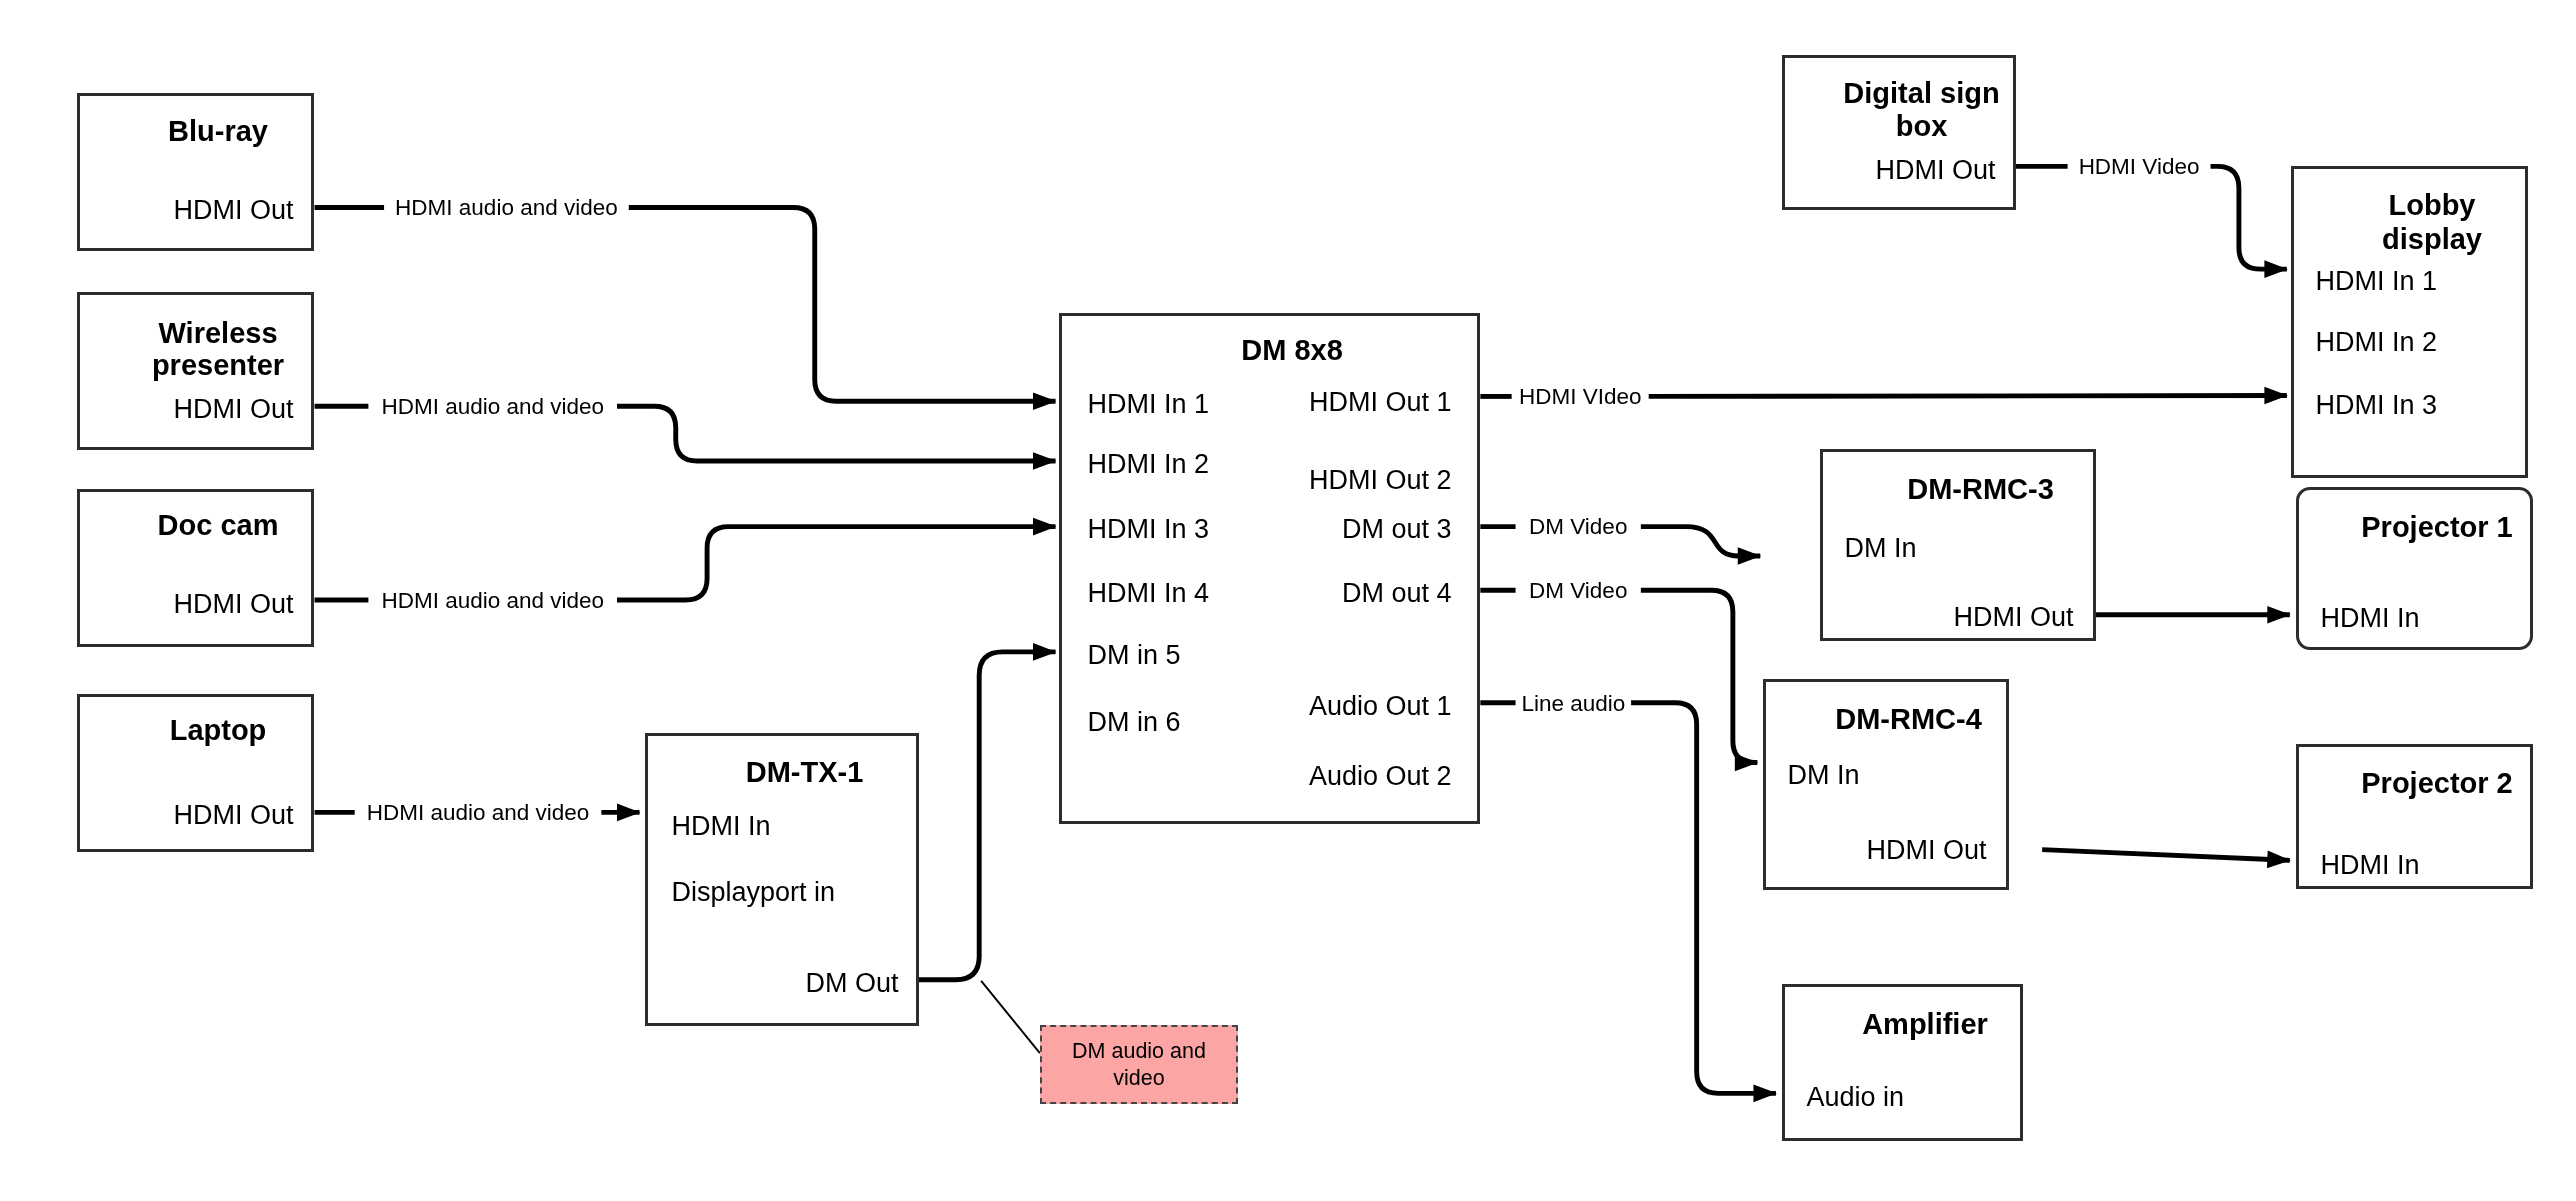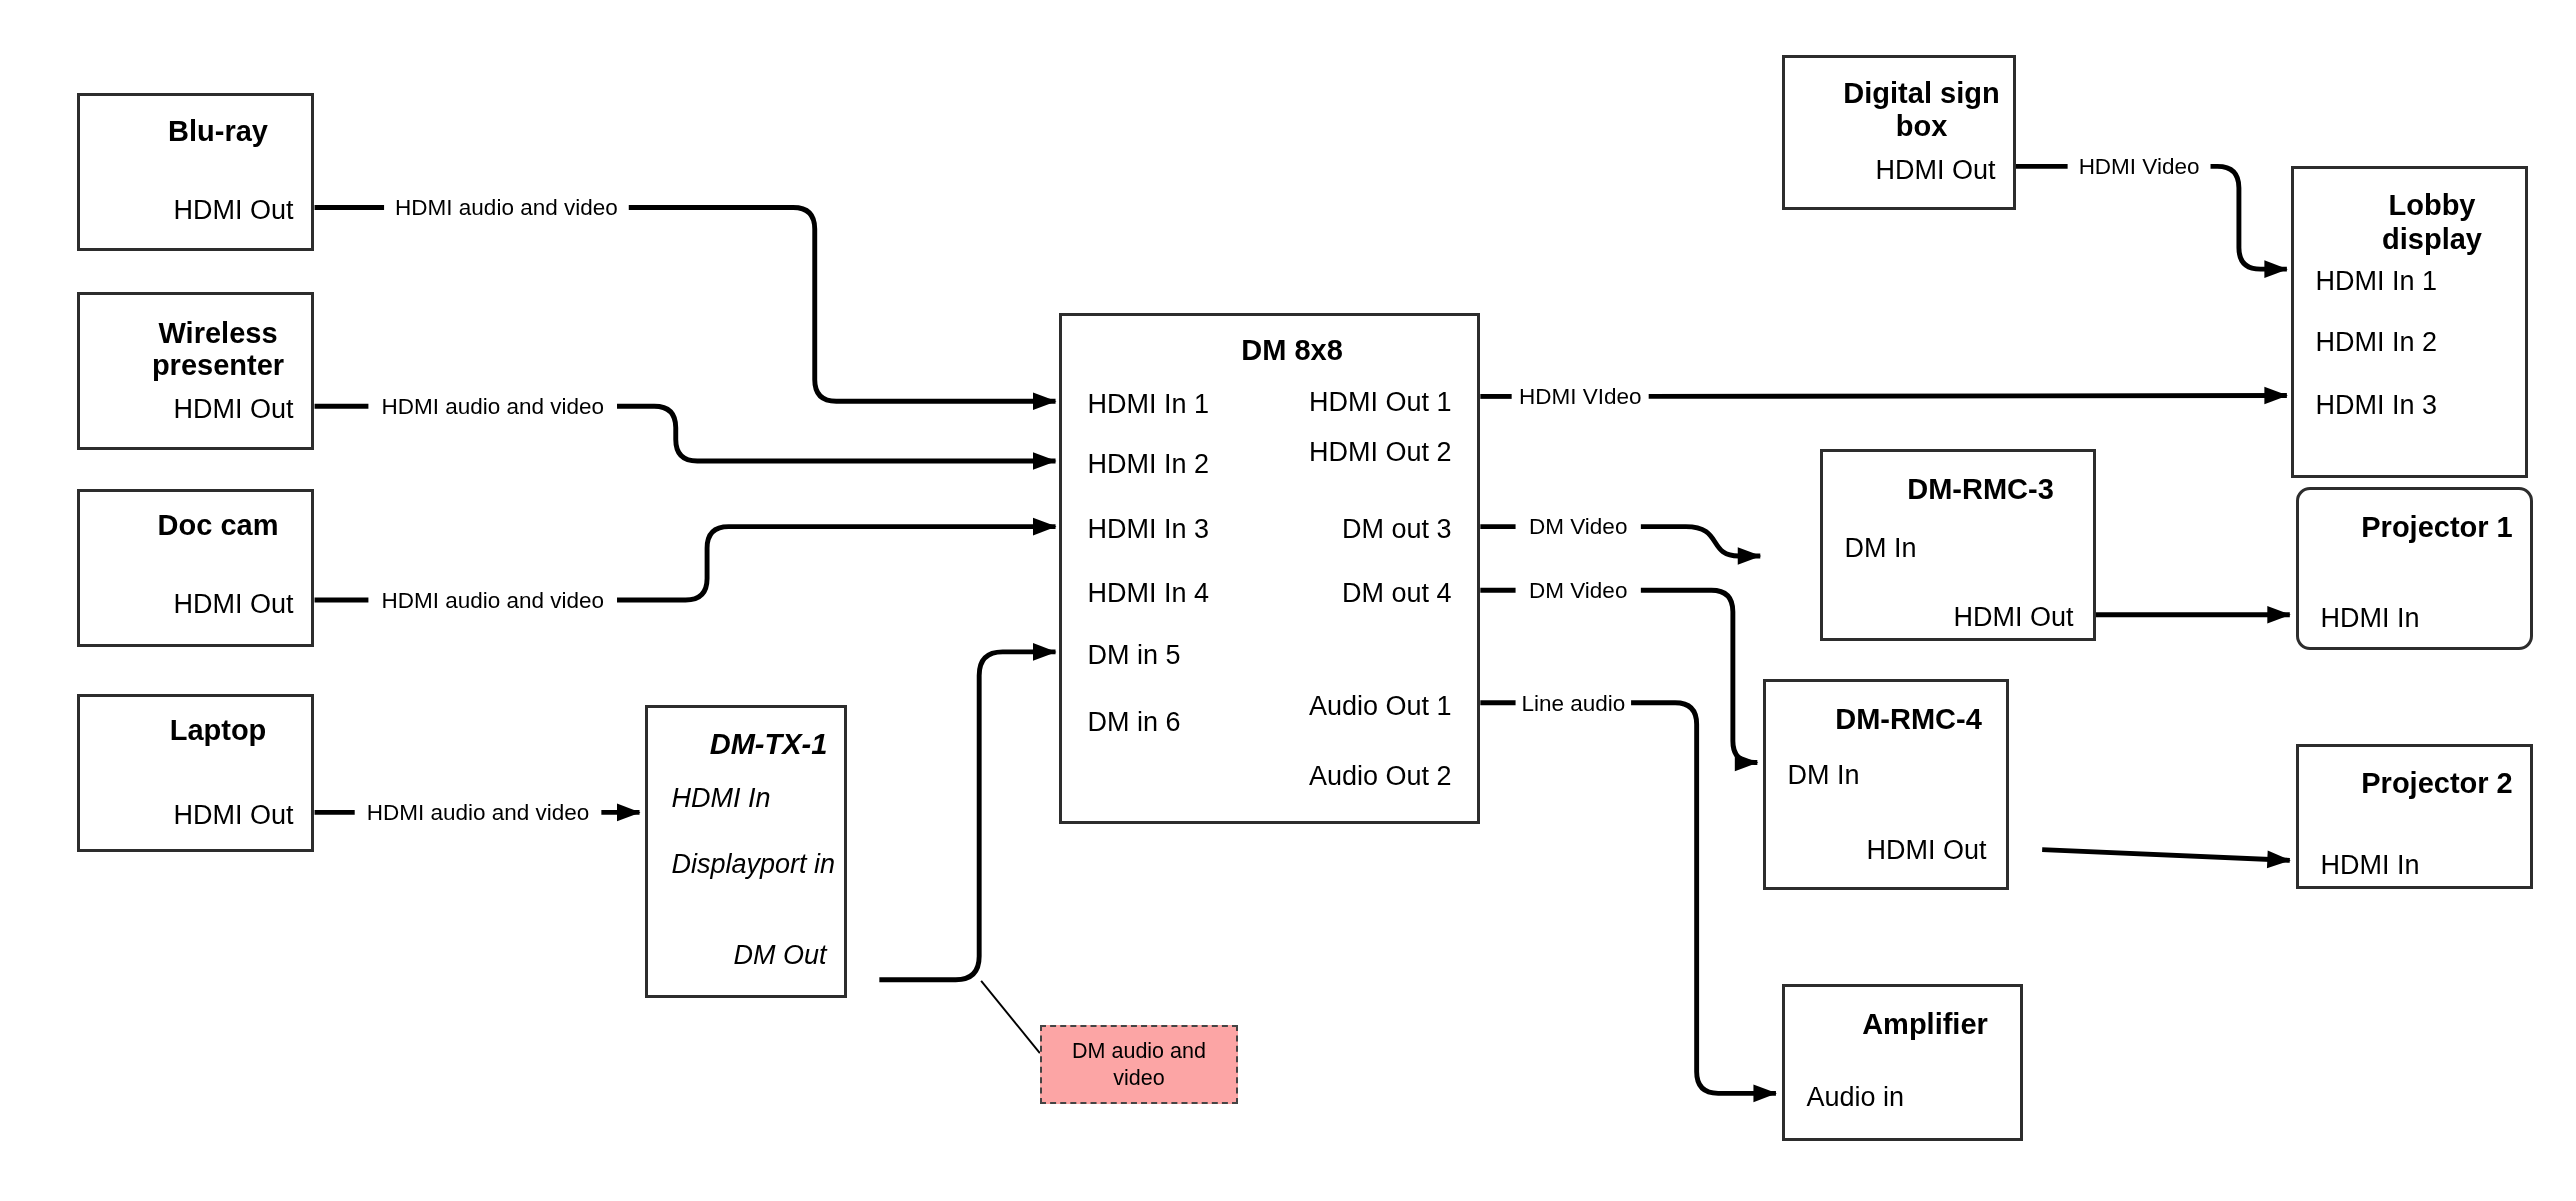--- a/index.html
+++ b/index.html
@@ -149,37 +149,37 @@
   <div class="node" style="left:77px;top:489px;width:237px;height:158px;">
     <div class="title" style="top:33px;">Doc cam</div>
     <div class="port pr" style="top:112px;">HDMI Out</div>
   </div>
 
   <div class="node" style="left:77px;top:694px;width:237px;height:158px;">
     <div class="title" style="top:33px;">Laptop</div>
     <div class="port pr" style="top:118px;">HDMI Out</div>
   </div>
 
-  <div class="node" style="left:645px;top:705px;width:202px;height:293px;font-style:italic;">
+  <div class="node" style="left:645px;top:733px;width:274px;height:293px;">
     <div class="title" style="top:36px;">DM-TX-1</div>
     <div class="port pl" style="top:90px;">HDMI In</div>
     <div class="port pl" style="top:156px;">Displayport in</div>
     <div class="port pr" style="top:247px;">DM Out</div>
   </div>
 
   <div class="node" style="left:1059px;top:313px;width:421px;height:511px;">
     <div class="title" style="top:34px;">DM 8x8</div>
     <div class="port pl" style="top:88px;left:25.5px;">HDMI In 1</div>
     <div class="port pl" style="top:148px;left:25.5px;">HDMI In 2</div>
     <div class="port pl" style="top:213px;left:25.5px;">HDMI In 3</div>
     <div class="port pl" style="top:277px;left:25.5px;">HDMI In 4</div>
     <div class="port pl" style="top:339px;left:25.5px;">DM in 5</div>
     <div class="port pl" style="top:406px;left:25.5px;">DM in 6</div>
     <div class="port pr" style="top:86px;right:25.5px;">HDMI Out 1</div>
-    <div class="port pr" style="top:136px;right:25.5px;">HDMI Out 2</div>
+    <div class="port pr" style="top:164px;right:25.5px;">HDMI Out 2</div>
     <div class="port pr" style="top:213px;right:25.5px;">DM out 3</div>
     <div class="port pr" style="top:277px;right:25.5px;">DM out 4</div>
     <div class="port pr" style="top:390px;right:25.5px;">Audio Out 1</div>
     <div class="port pr" style="top:460px;right:25.5px;">Audio Out 2</div>
   </div>
 
   <div class="node" style="left:1782px;top:55px;width:234px;height:155px;">
     <div class="title" style="top:35px;">Digital sign</div>
     <div class="title" style="top:68px;">box</div>
     <div class="port pr" style="top:112px;">HDMI Out</div>

